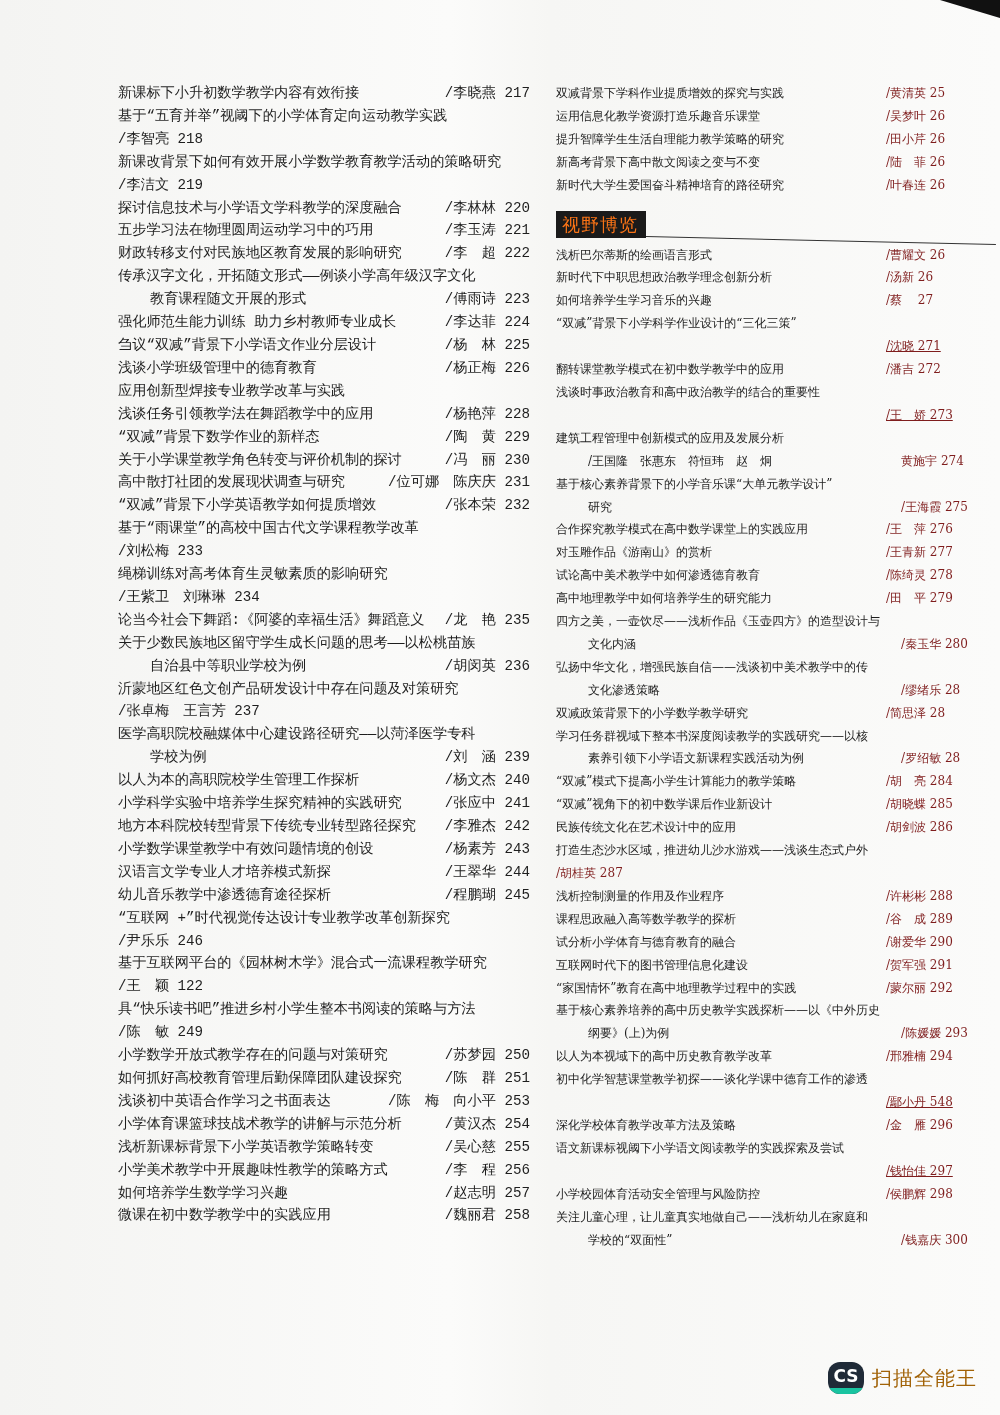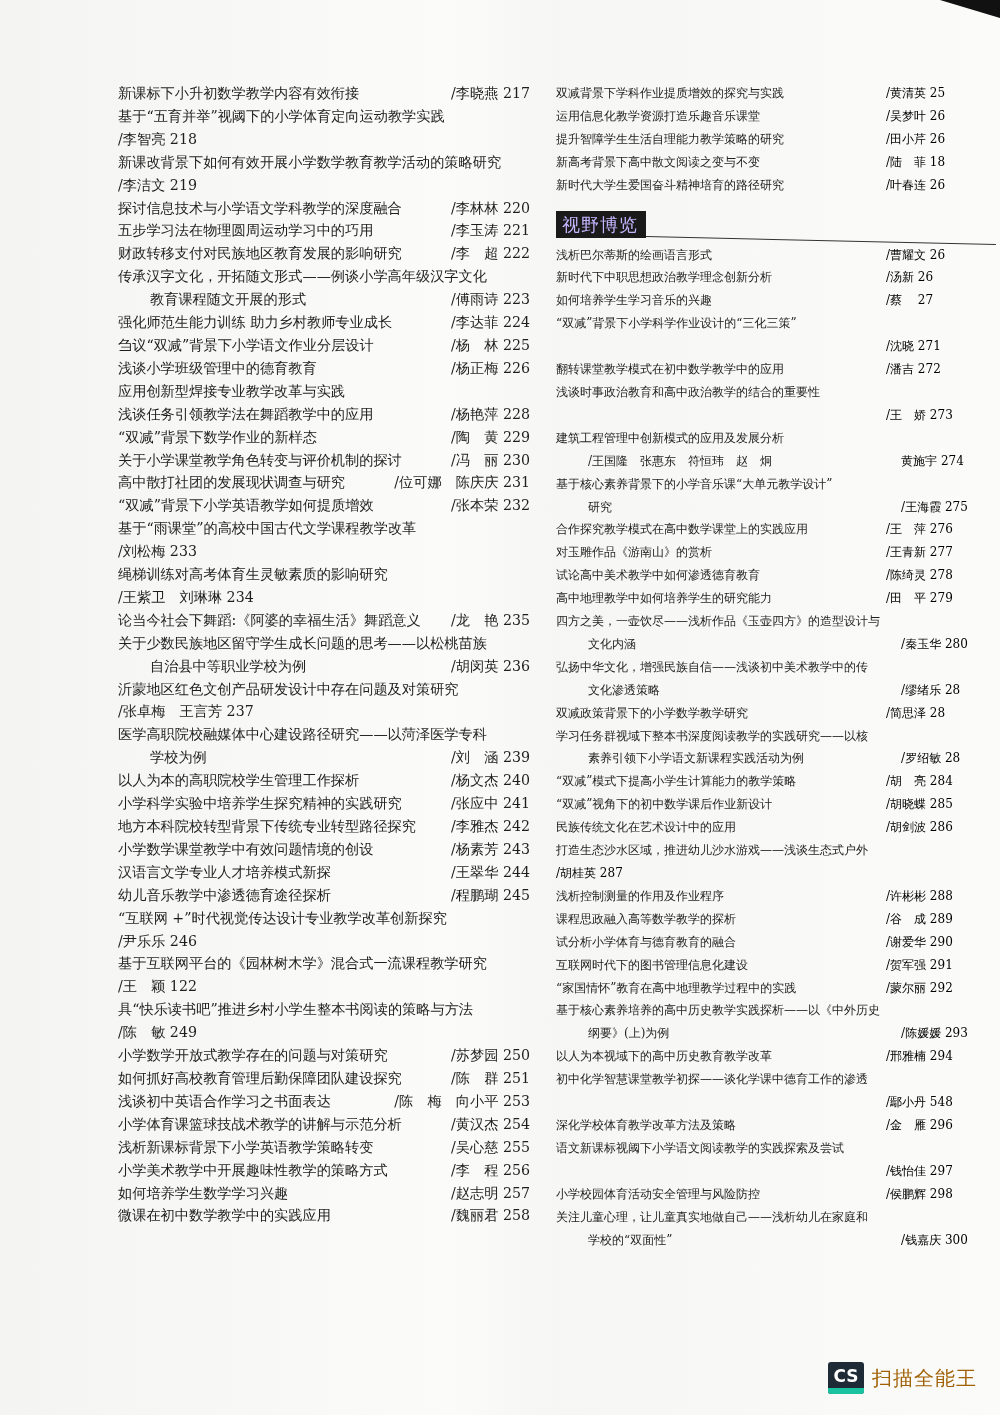--- a/index.html
+++ b/index.html
@@ -13,49 +13,49 @@
     position: absolute; inset: 0;
     background: linear-gradient(90deg, #f4f4f2 0%, #fbfbfa 45%, #f6f6f4 55%, #fbfbfa 100%);
   }
   .corner-fold {
     position: absolute; right: 0; top: 0; width: 0; height: 0;
     border-top: 18px solid #111; border-left: 60px solid transparent;
   }
   .col {
     position: absolute; top: 82px;
   }
-  .col-left { left: 118px; width: 412px; }
+  .col-left { left: 118px; width: 412px; font-family: Liberation Mono, monospace; }
   .col-right { left: 556px; width: 440px; overflow: hidden; }
   .entry { font-size: 14.2px; line-height: 22.9px; white-space: nowrap; }
   .line { display: flex; justify-content: space-between; }
   .line.indent .title { padding-left: 32px; }
   .author-only { text-align: right; }
   .author { letter-spacing: 0; }
   .col-right .entry { font-size: 12px; line-height: 22.9px; }
   .col-right .line { justify-content: flex-start; }
   .col-right .title { width: 330px; display: inline-block; overflow: visible; }
-  .col-right .author { display: inline-block; width: 100px; color: #000000; }
-  .col-right .author-only .author { margin-left: 330px; }
+  .col-right .author { display: inline-block; width: 100px; color: #7f1d1d; }
+  .col-right .author-only .author { margin-left: 330px; text-decoration: underline; }
   .col-right .author-only { text-align: left; }
   .section-header {
     display: flex; align-items: flex-end; margin: 14px 0 6px 0; position: relative; height: 27px;
   }
   .section-label {
-    background: #1a1a1a; color: #c4b5fd; font-family: "DejaVu Sans", "Liberation Sans", sans-serif;
+    background: #1a1a1a; color: #f97316; font-family: "DejaVu Sans", "Liberation Sans", sans-serif;
     font-size: 18px; padding: 2px 8px 1px 6px; letter-spacing: 1px; height: 24px; line-height: 24px;
   }
   .section-rule {
     flex: 1; height: 1px; background: #333; margin-bottom: 1px;
     transform: rotate(1.3deg); transform-origin: left;
   }
   .watermark {
     position: absolute; left: 828px; top: 1362px; display: flex; align-items: center; gap: 8px;
   }
   .wm-badge {
-    width: 36px; height: 32px; border-radius: 3px; background: #1f2a37; position: relative; overflow: hidden;
+    width: 36px; height: 32px; border-radius: 12px; background: #1f2a37; position: relative; overflow: hidden;
     color: #fff; font-family: "DejaVu Sans", "Liberation Sans", sans-serif; font-weight: bold;
     font-size: 17px; display: flex; align-items: center; justify-content: center; padding-bottom: 5px; box-sizing: border-box;
   }
   .wm-badge::after {
     content: ""; position: absolute; left: 0; right: 0; bottom: 0; height: 6px; background: #19c3a0;
   }
   .wm-text {
     font-family: "DejaVu Sans", "Liberation Sans", sans-serif; font-size: 20px; color: #a16207; letter-spacing: 1px;
   }
 </style>
@@ -354,21 +354,21 @@
       </div>
       <div class="entry">
         <div class="line">
           <span class="title">提升智障学生生活自理能力教学策略的研究</span>
           <span class="author">/田小芹 26</span>
         </div>
       </div>
       <div class="entry">
         <div class="line">
           <span class="title">新高考背景下高中散文阅读之变与不变</span>
-          <span class="author">/陆　菲 18</span>
+          <span class="author">/陆　菲 26</span>
         </div>
       </div>
       <div class="entry">
         <div class="line">
           <span class="title">新时代大学生爱国奋斗精神培育的路径研究</span>
           <span class="author">/叶春连 26</span>
         </div>
       </div>
     </div>
   <div class="section-header">

